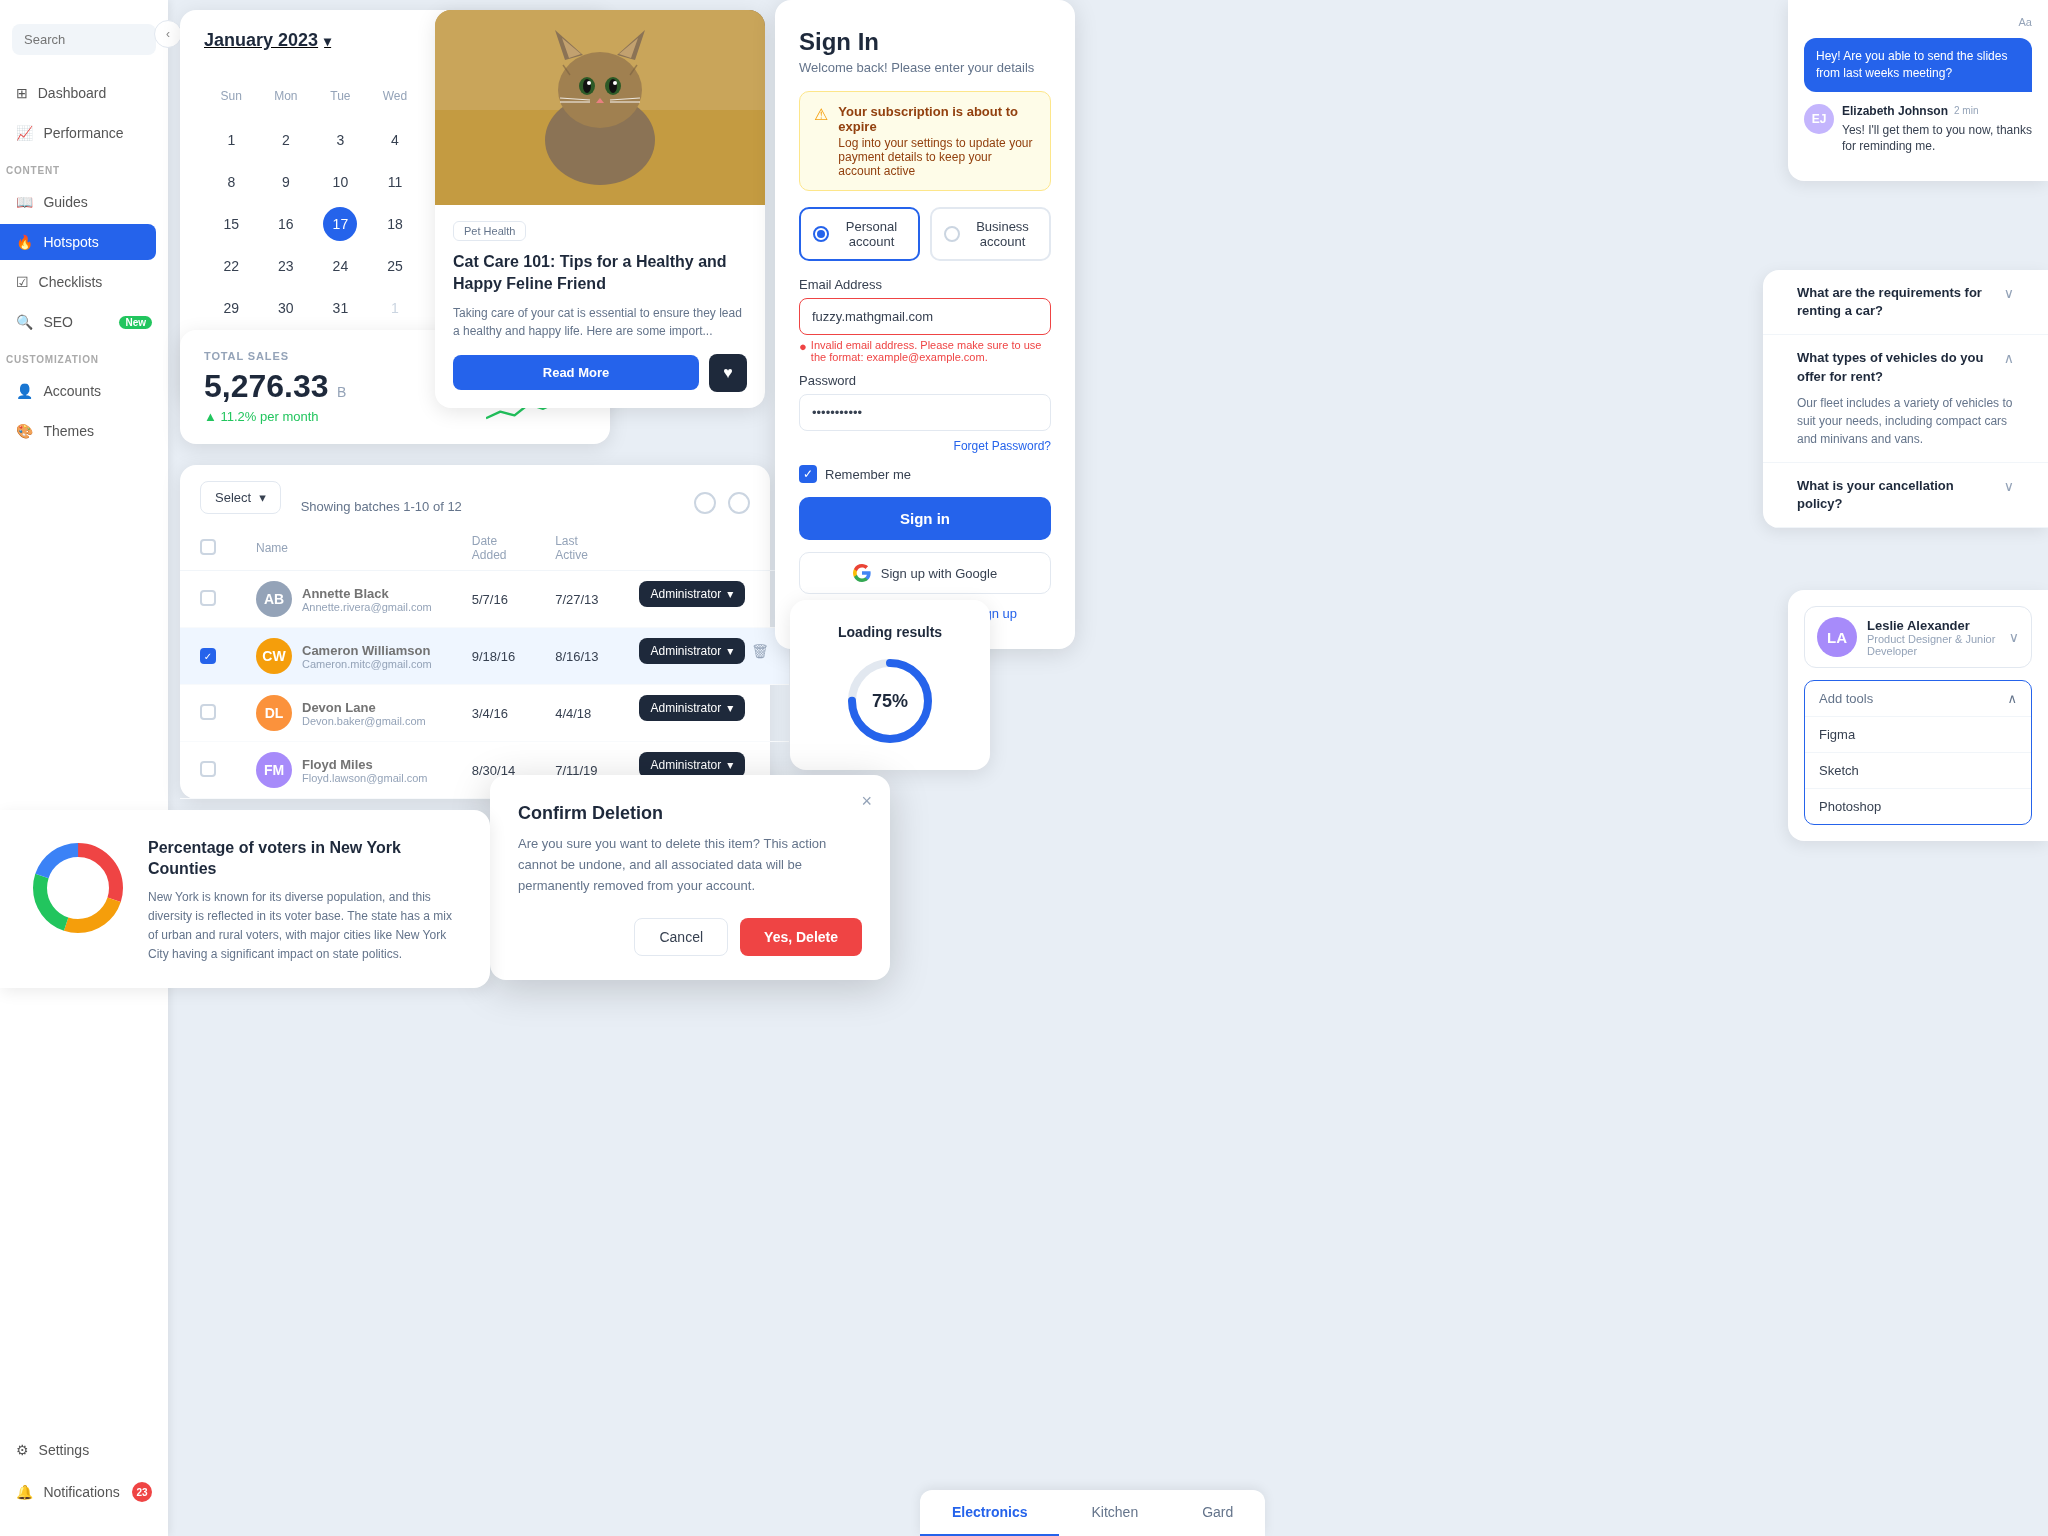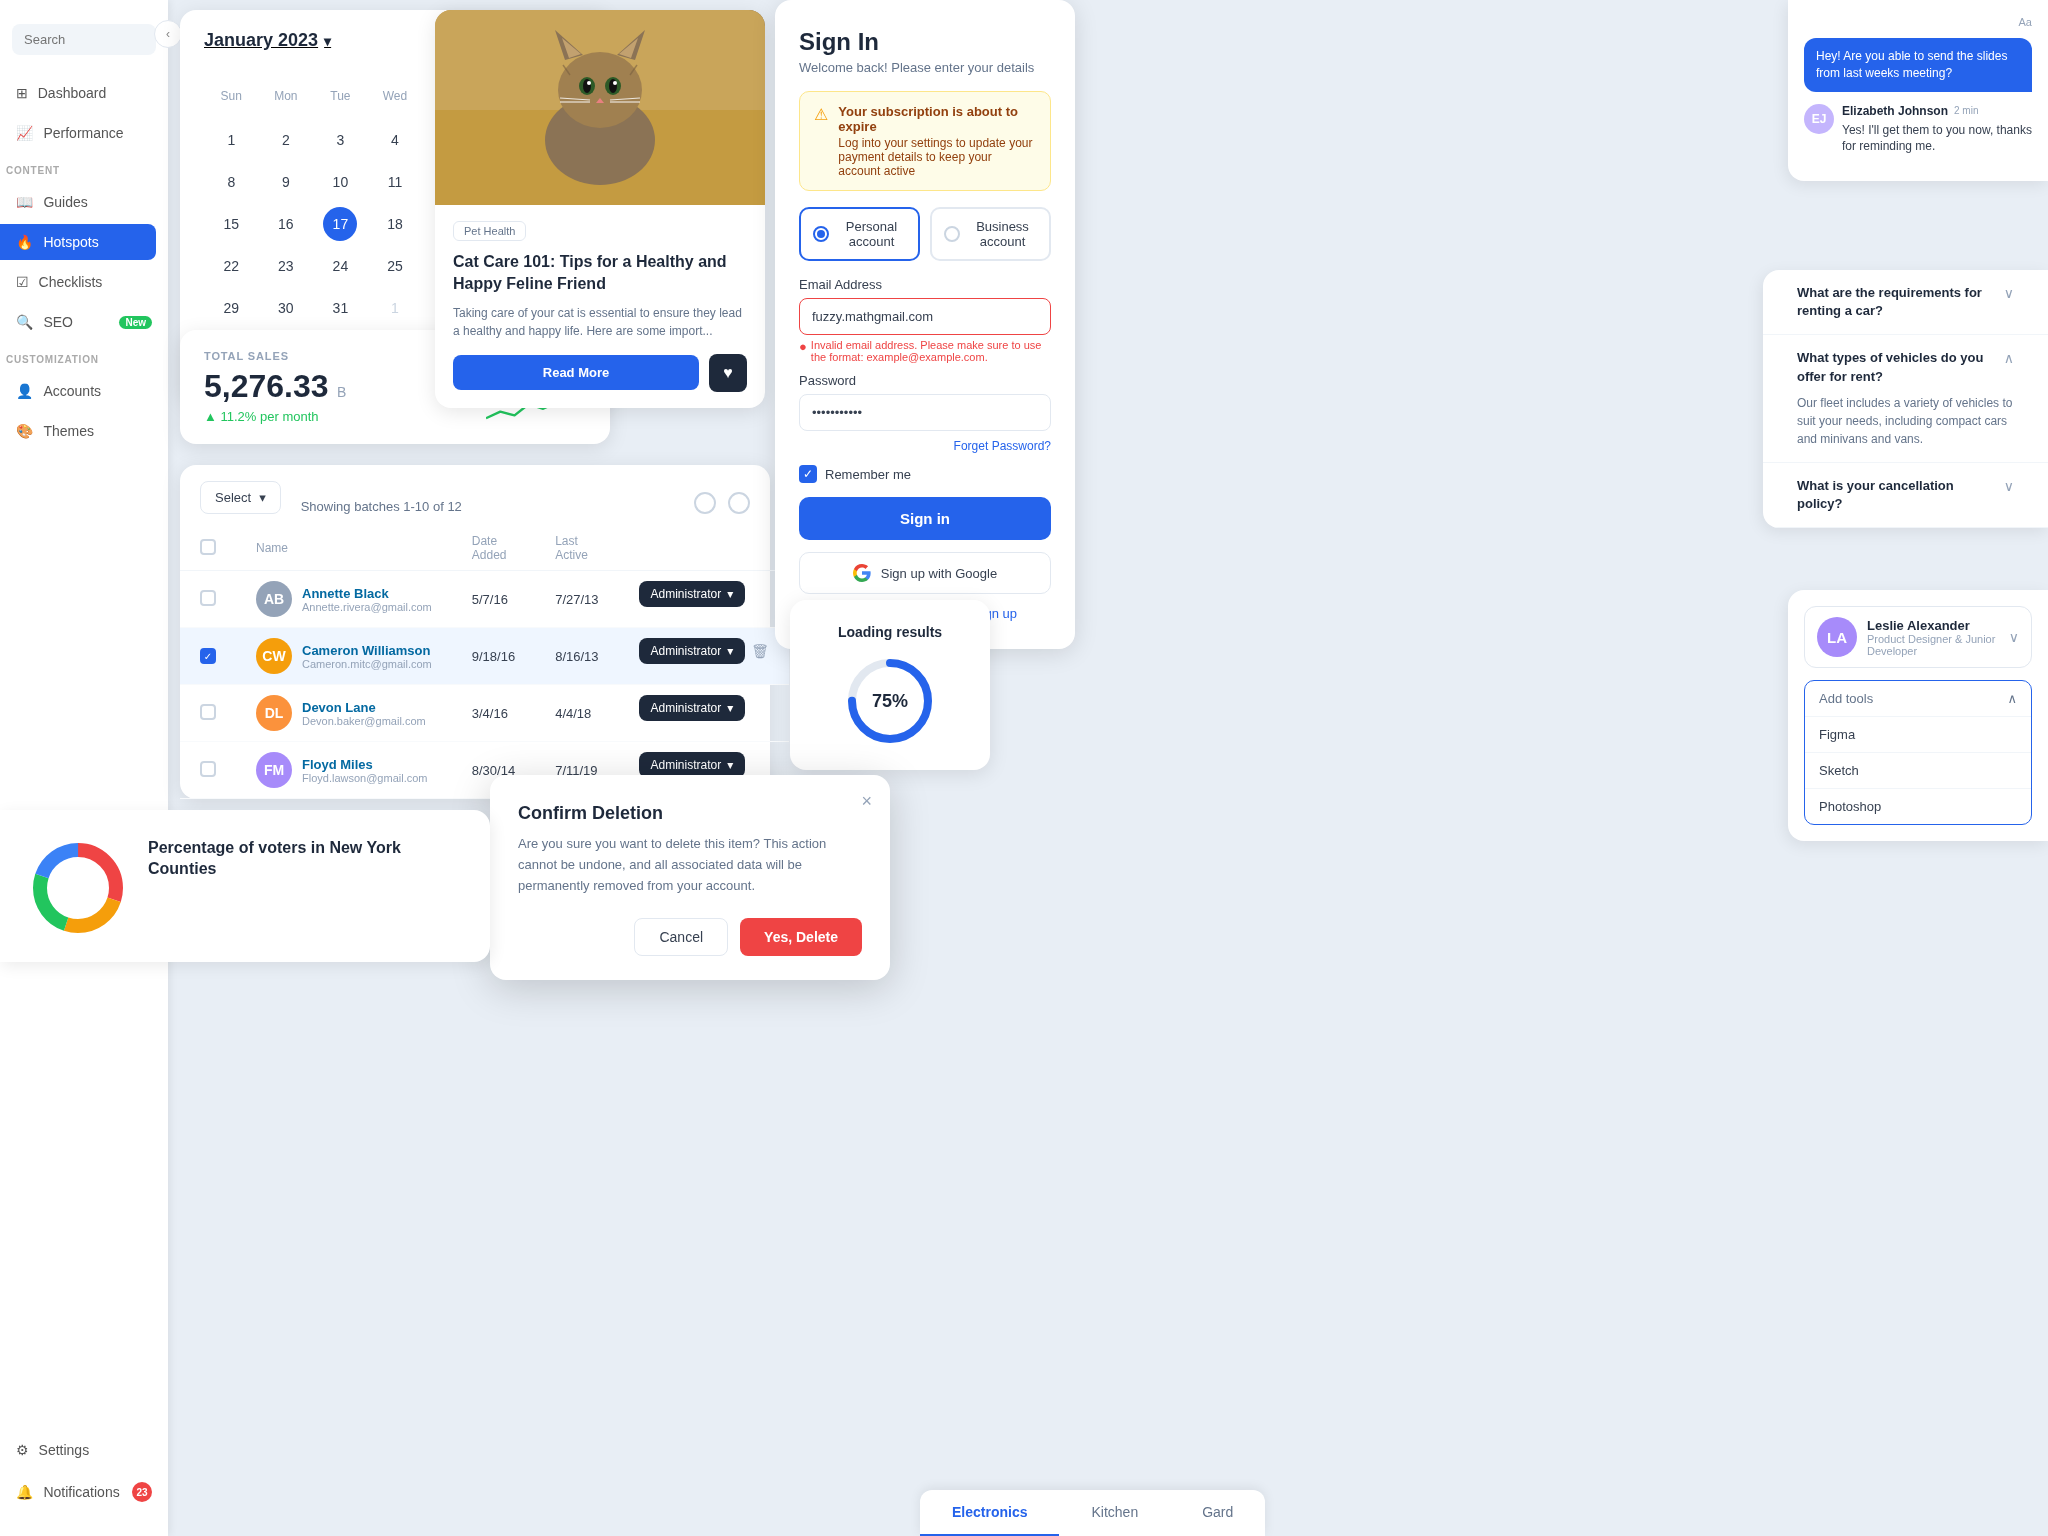--- a/index.html
+++ b/index.html
@@ -298,21 +298,21 @@
       width: 36px; height: 36px;
       border-radius: 50%;
       background: #e2e8f0;
       display: flex; align-items: center; justify-content: center;
       font-size: 14px;
       font-weight: 600;
       color: #fff;
       overflow: hidden;
       flex-shrink: 0;
     }
-    .user-name { font-size: 13px; font-weight: 600; color: #0369a1; }
+    .user-name { font-size: 13px; font-weight: 600; color: #737373; }
     .user-email { font-size: 11px; color: #94a3b8; }
     .role-badge {
       background: #1e293b;
       color: #fff;
       font-size: 12px;
       padding: 6px 12px;
       border-radius: 8px;
       display: flex;
       align-items: center;
       gap: 6px;
@@ -1326,20 +1326,21 @@
       <circle cx="50" cy="50" r="38" fill="none" stroke="#f59e0b" stroke-width="14" stroke-dasharray="59.7 178.9" stroke-dashoffset="-71.6" transform="rotate(-90 50 50)"></circle>
 
       <circle cx="50" cy="50" r="38" fill="none" stroke="#22c55e" stroke-width="14" stroke-dasharray="59.7 178.9" stroke-dashoffset="-131.3" transform="rotate(-90 50 50)"></circle>
 
       <circle cx="50" cy="50" r="38" fill="none" stroke="#3b82f6" stroke-width="14" stroke-dasharray="47.75 190.9" stroke-dashoffset="-191" transform="rotate(-90 50 50)"></circle>
       <circle cx="50" cy="50" r="28" fill="#fff"></circle>
     </svg>
   </div>
   <div class="chart-text-content">
     <div class="chart-title">Percentage of voters in New York Counties</div>
+    <div class="chart-desc">New York is known for its diverse population, and this diversity is reflected in its voter base. The state has a mix of urban and rural voters, with major cities like New York City having a significant impact on state politics.</div>
   </div>
 </div>
 
 <div class="bottom-tabs">
   <div class="bottom-tab active">Electronics</div>
   <div class="bottom-tab">Kitchen</div>
   <div class="bottom-tab">Gard</div>
 </div>
 
 </body></html>

